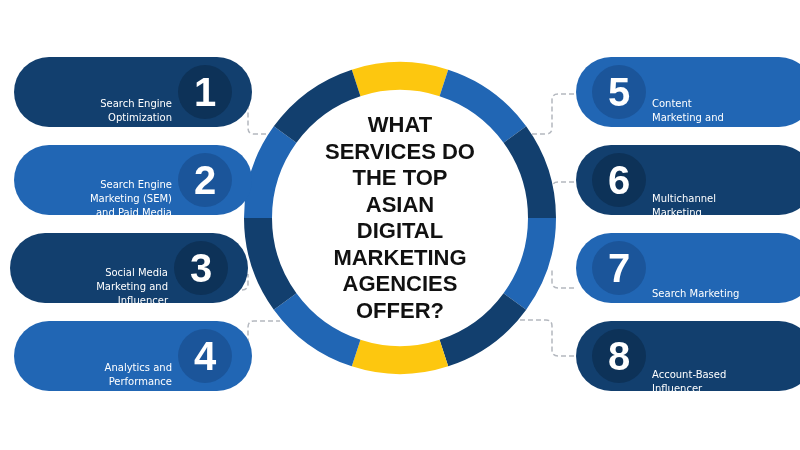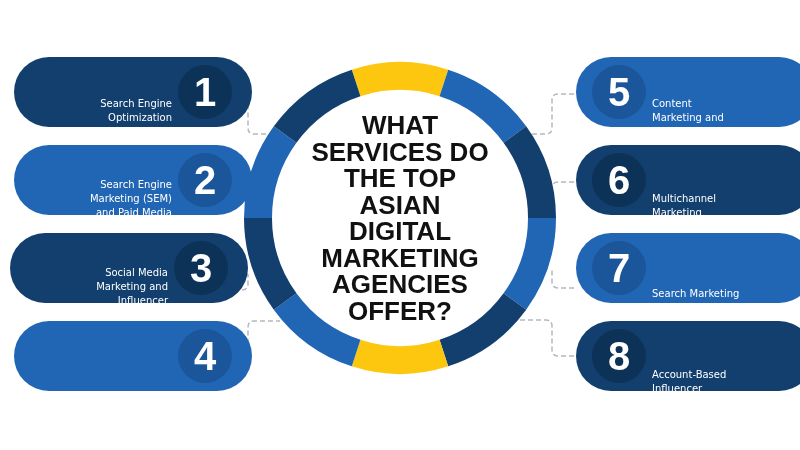--- a/index.html
+++ b/index.html
@@ -10,21 +10,21 @@
   .pill .num{position:absolute;top:8px;width:54px;height:54px;border-radius:50%;font-family:"Liberation Sans",sans-serif;font-weight:bold;font-size:40px;line-height:54px;text-align:center;color:#fff;}
   .pill.dark .num{background:#0d3258;}
   .pill.light .num{background:#1b559a;}
   .pill.left .num{left:164px;}
   .pill.right .num{left:16px;}
   .pill .label{position:absolute;top:0;height:70px;display:flex;align-items:center;font-size:10px;line-height:14px;margin-top:26px;}
   .pill.left .label{left:20px;width:138px;justify-content:flex-end;text-align:right;}
   .pill.right .label{left:76px;width:150px;justify-content:flex-start;text-align:left;}
   .label span{display:block;white-space:pre-line;}
   svg.ring{position:absolute;left:0;top:0;}
-  .center-title{position:absolute;left:300px;top:112px;width:200px;text-align:center;font-family:"Liberation Sans",sans-serif;font-weight:bold;font-size:26px;line-height:26.5px;color:#111;white-space:pre-line;}
+  .center-title{position:absolute;left:300px;top:112px;width:200px;text-align:center;font-family:"Liberation Sans",sans-serif;font-weight:bold;font-size:22px;line-height:26.5px;color:#111;white-space:pre-line;}
 </style>
 </head>
 <body>
 
 <svg class="ring" width="800" height="450" viewBox="0 0 800 450">
 
   <g fill="none" stroke="#b4b8bf" stroke-width="1.5" stroke-dasharray="5,3">
     <path d="M226,92 H242 Q248,92 248,98 V128 Q248,134 254,134 H278"></path>
     <path d="M226,180 H242 Q248,180 248,186 V192"></path>
     <path d="M226,290 H242 Q248,290 248,284 V274"></path>
@@ -77,20 +77,25 @@
 <div class="pill left dark" style="left:10px;top:233px;">
   <div class="label">
       <span>Social Media
 Marketing and
 Influencer
 Campaigns</span>
     </div>
   <div class="num">3</div>
 </div>
 <div class="pill left light" style="left:14px;top:321px;">
+  <div class="label">
+      <span>Analytics and
+Performance
+Measurement</span>
+    </div>
   <div class="num">4</div>
 </div>
 
 <div class="pill right light" style="left:576px;top:57px;">
   <div class="num">5</div>
   <div class="label">
       <span>Content
 Marketing and
 Digital PR</span>
     </div>

